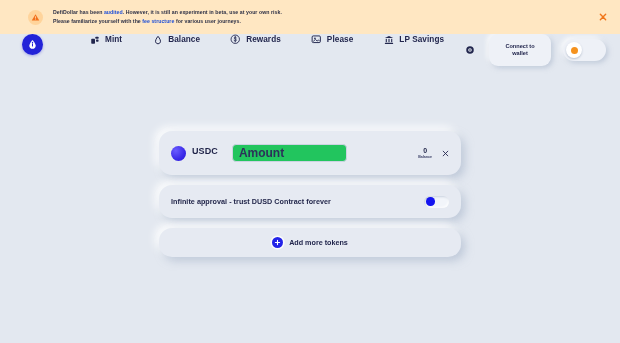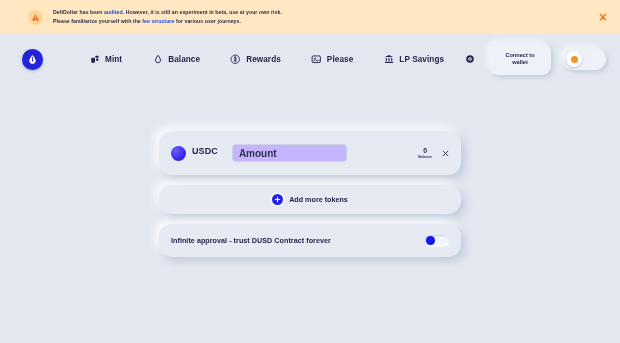--- a/index.html
+++ b/index.html
@@ -71,21 +71,21 @@
     background: none;
     border: none;
   }
   #banner-close svg { display: block; }
 
   
   #navbar {
     width: 620px;
     height: 50px;
     display: flex;
-    align-items: center;
+    align-items: flex-start;
     padding: 0 14px 0 22px;
     background: #e3e8f0;
   }
 
   #logo {
     width: 21px;
     height: 21px;
     border-radius: 50%;
     background: #2323d8;
     display: flex;
@@ -240,23 +240,23 @@
     color: #1e2247;
     letter-spacing: 0.01em;
   }
 
   #amount-input {
     width: 115px;
     height: 18px;
     margin-left: 14px;
     border-radius: 4px;
     border: 1px solid #ccd3e2;
-    background: #c4b5fd;
+    background: #22c55e;
     font-family: "Liberation Sans", sans-serif;
-    font-size: 10px;
+    font-size: 12px;
     font-weight: 700;
     color: #22264d;
     padding: 0 6px;
     outline: none;
   }
   #amount-input::placeholder { color: #2c3159; opacity: 1; font-weight: 700; }
 
   #balance-block {
     margin-left: auto;
     display: flex;
@@ -485,28 +485,28 @@
       <span id="balance-label">Balance</span>
     </div>
 
     <button id="remove-token">
       <svg width="7" height="7" viewBox="0 0 12 12">
         <path d="M2 2 L10 10 M10 2 L2 10" stroke="#22264d" stroke-width="1.5" stroke-linecap="round"></path>
       </svg>
     </button>
   </div>
 
+  <div class="card" id="approval-card">
+    <span id="approval-label">Infinite approval - trust DUSD Contract forever</span>
+    <span id="approval-toggle">
+      <span id="approval-knob"></span>
+    </span>
+  </div>
+
   <div class="card" id="add-card">
     <span id="add-icon">
       <svg width="7" height="7" viewBox="0 0 12 12">
         <path d="M6 2.4 V9.6 M2.4 6 H9.6" stroke="#ffffff" stroke-width="1.9" stroke-linecap="round"></path>
       </svg>
     </span>
     <span id="add-label">Add more tokens</span>
   </div>
-
-  <div class="card" id="approval-card">
-    <span id="approval-label">Infinite approval - trust DUSD Contract forever</span>
-    <span id="approval-toggle">
-      <span id="approval-knob"></span>
-    </span>
-  </div>
 </div>
 
 </body></html>

